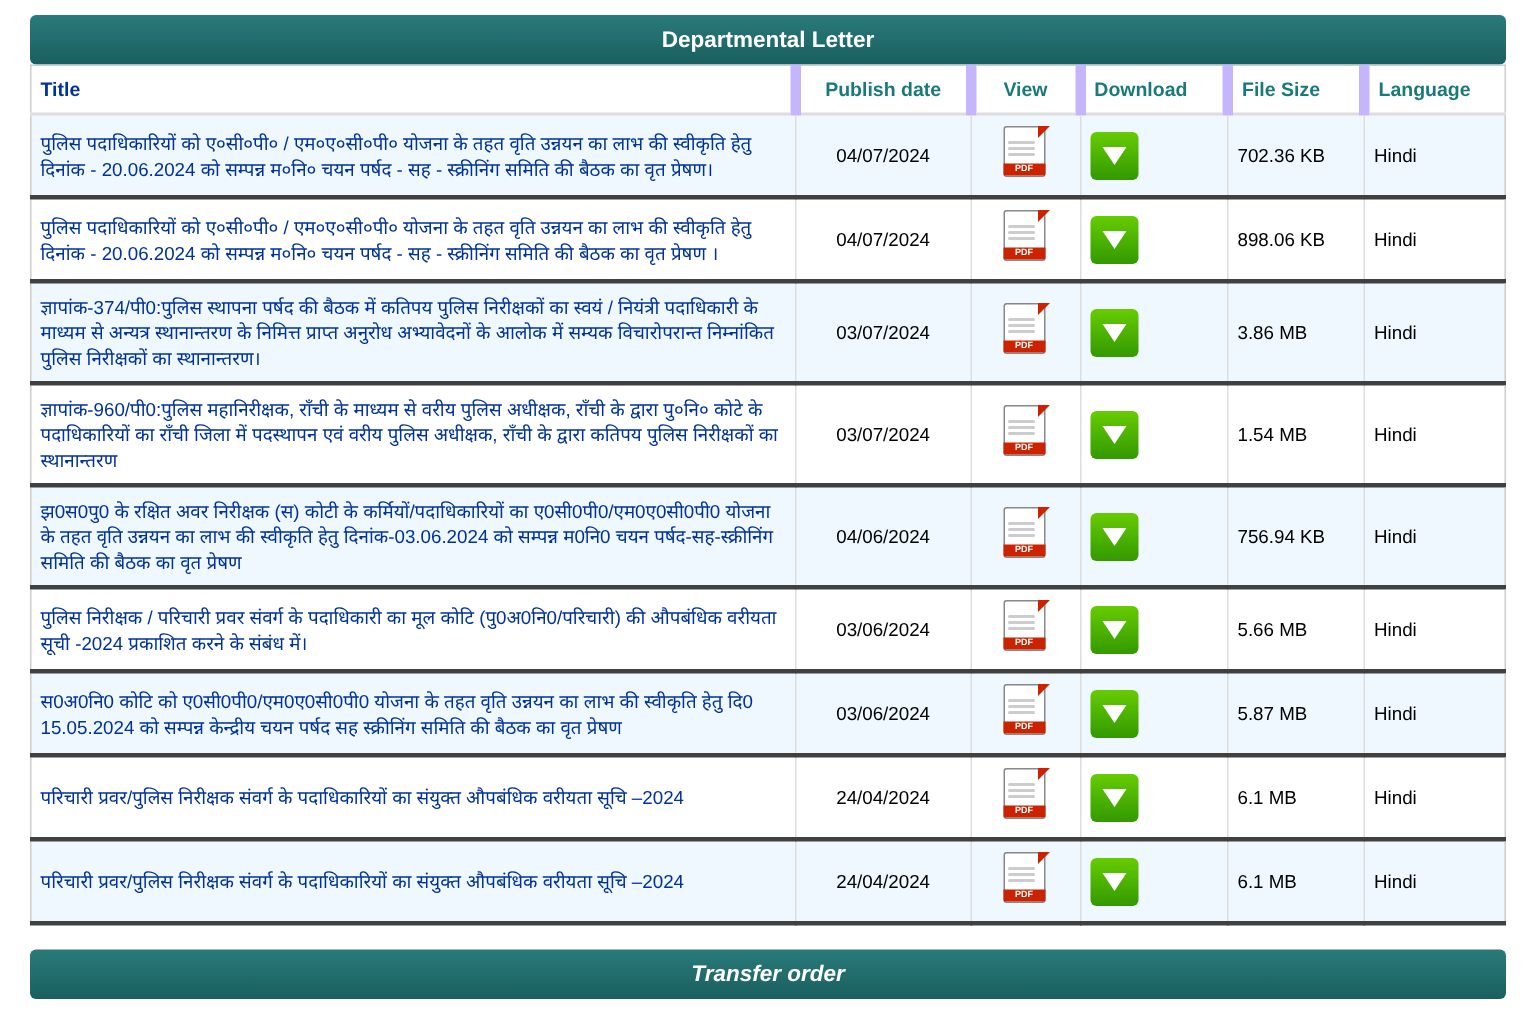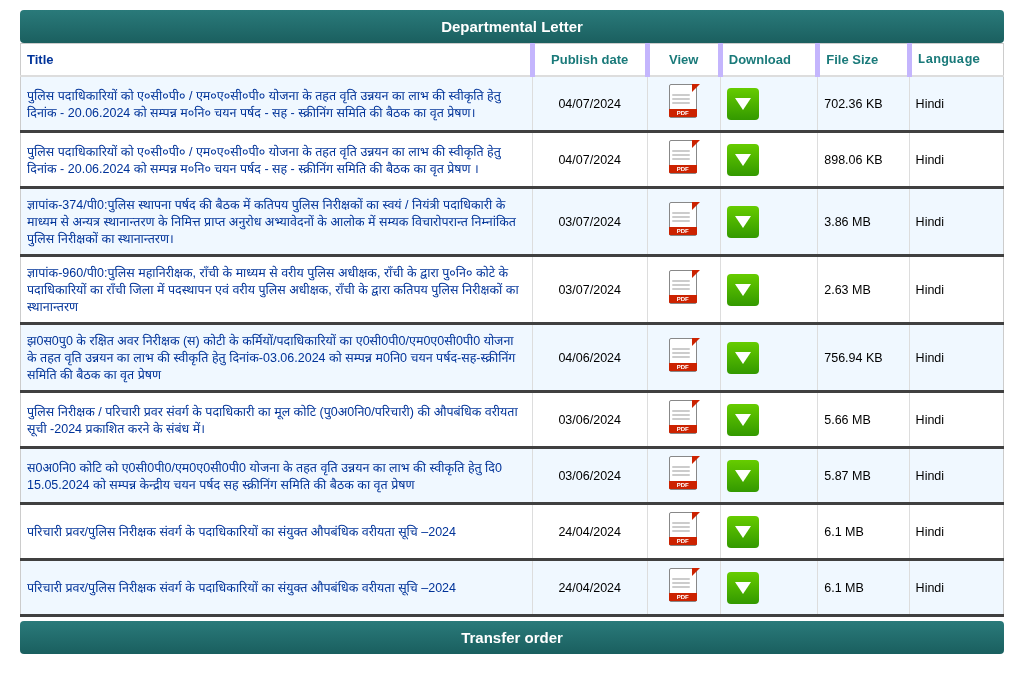--- a/index.html
+++ b/index.html
@@ -32,24 +32,24 @@
     thead tr {
       background: #fff;
     }
     thead th {
       padding: 8px 6px;
       text-align: left;
       font-weight: bold;
       font-size: 13px;
       color: #1a7a7a;
       border-bottom: 2px solid #ddd;
-      border-right: 5px solid #c4b5fd;
+      border-right: 7px solid #c4b5fd;
       vertical-align: top;
     }
-    thead th:last-child { border-right: none; font-family: Liberation Mono, monospace; }
+    thead th:last-child { border-right: none; }
     tbody tr {
       border-bottom: 3px solid #404040;
     }
     tbody tr:nth-child(odd) {
       background: #f0f8ff;
     }
     tbody tr:nth-child(even) {
       background: #fff;
     }
     tbody td {
@@ -103,21 +103,22 @@
       border-top: 12px solid #fff;
     }
     .transfer-header {
       background: linear-gradient(to bottom, #2a7a7a, #1a5f5f);
       color: #fff;
       font-weight: bold;
       font-size: 15px;
       text-align: center;
       padding: 8px 16px;
       border-radius: 4px;
-      margin-top: 4px;
+      margin-top: 16px;
+      font-style: italic;
     }
 
     
     .pdf-view {
       display: inline-block;
       width: 30px;
       height: 36px;
       position: relative;
       cursor: pointer;
     }
@@ -248,21 +249,21 @@
     <div class="pv-lines">
       <div class="pv-line"></div>
       <div class="pv-line"></div>
       <div class="pv-line"></div>
     </div>
     <div class="pv-bar">PDF</div>
   </div></td>
           <td class="td-download"><div class="download-btn">
               <div class="download-arrow"></div>
             </div></td>
-          <td class="td-filesize">2.63 MB</td>
+          <td class="td-filesize">1.54 MB</td>
           <td class="td-lang">Hindi</td>
         </tr>
         <tr>
           <td class="td-title">झ0स0पु0 के रक्षित अवर निरीक्षक (स) कोटी के कर्मियों/पदाधिकारियों का ए0सी0पी0/एम0ए0सी0पी0 योजना के तहत वृति उन्नयन का लाभ की स्वीकृति हेतु दिनांक-03.06.2024 को सम्पन्न म0नि0 चयन पर्षद-सह-स्क्रीनिंग समिति की बैठक का वृत प्रेषण</td>
           <td class="td-date">04/06/2024</td>
           <td class="td-view"><div class="pdf-view">
     <div class="pv-paper"></div>
     <div class="pv-fold"></div>
     <div class="pv-lines">
       <div class="pv-line"></div>

